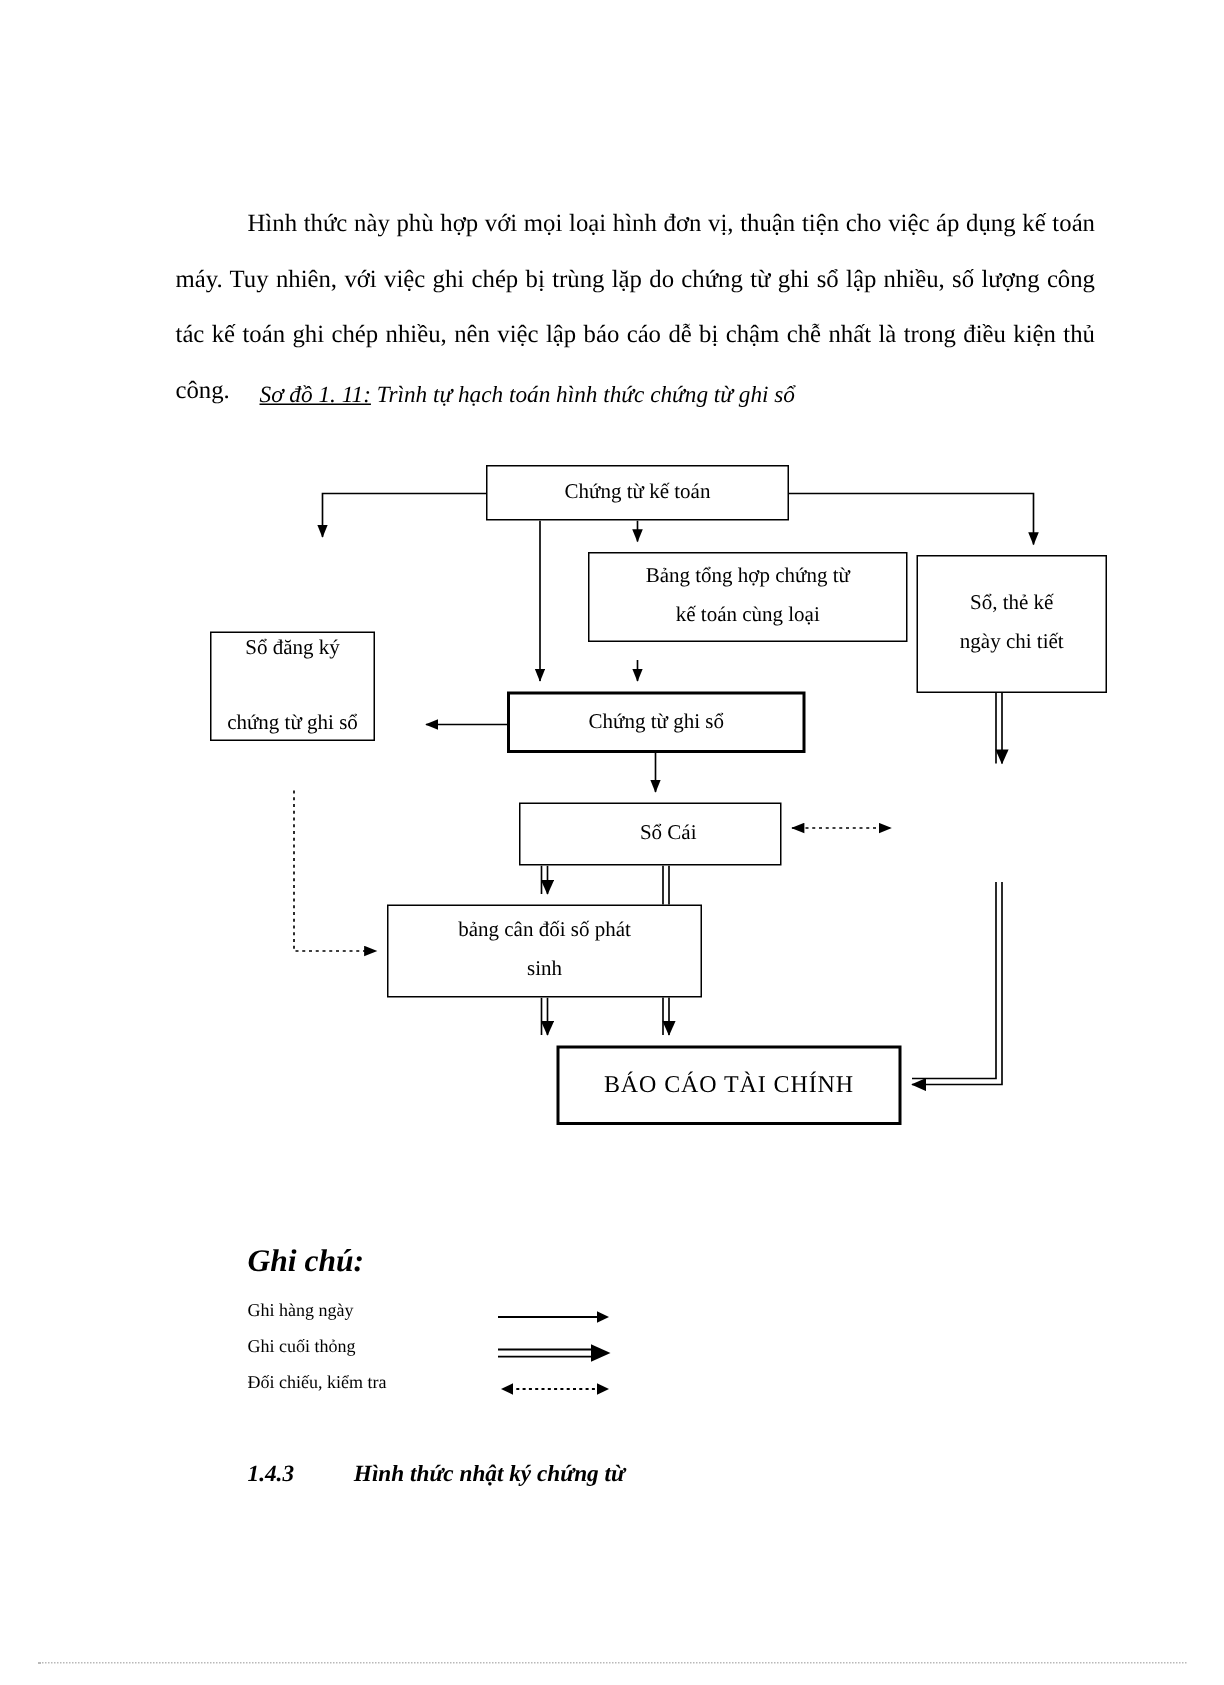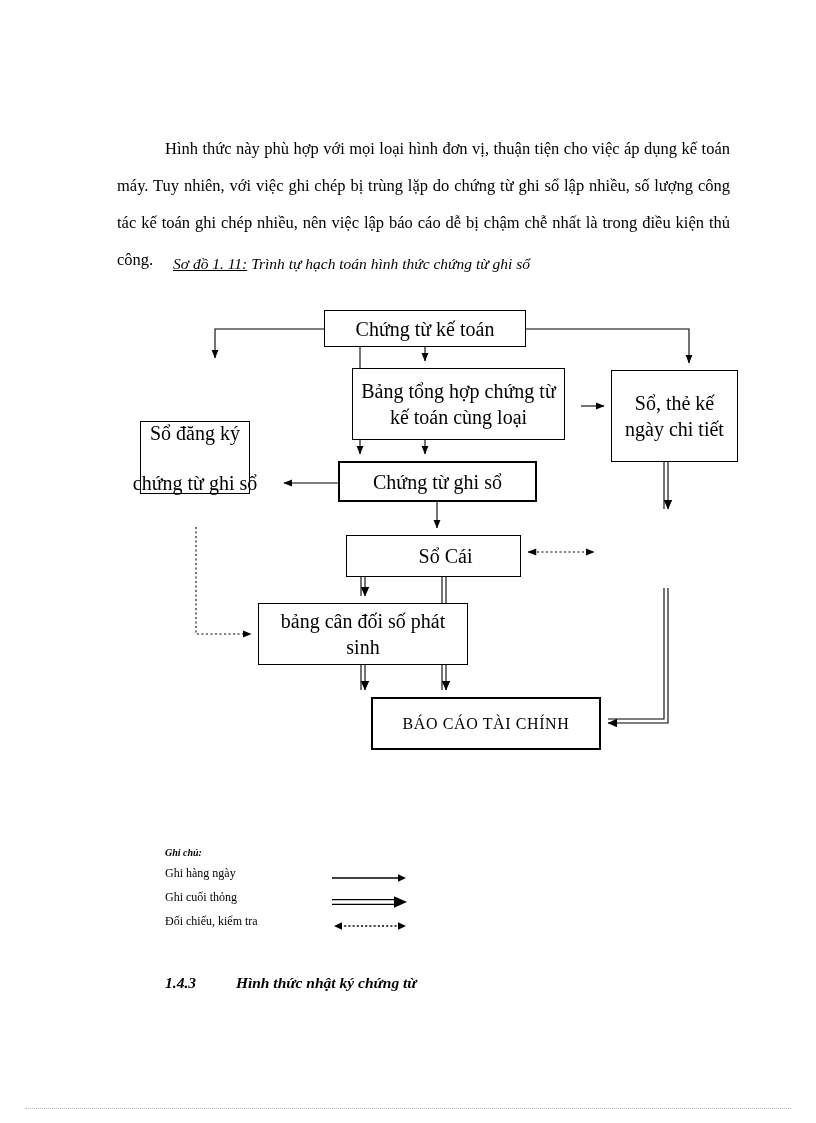--- a/index.html
+++ b/index.html
@@ -55,21 +55,21 @@
   }
   .node {
     position: absolute;
     box-sizing: border-box;
     border: 1px solid #000;
     background: #ffffff;
     display: flex;
     flex-direction: column;
     align-items: center;
     justify-content: center;
-    font-size: 20px;
+    font-size: 14px;
     line-height: 26px;
     text-align: center;
     z-index: 3;
   }
   .node.bold-border { border-width: 2px; }
   .node .ln { display: block; white-space: nowrap; }
   .node.caps { font-size: 16px; letter-spacing: 0.6px; }
 
   
   #wires {
@@ -77,24 +77,23 @@
     left: 0; top: 0;
     width: 816px; height: 790px;
     z-index: 1;
   }
 
   
   .legend-title {
     position: absolute;
     left: 165px;
     top: 828px;
-    font-size: 10px;
+    font-size: 21px;
     font-weight: bold;
     font-style: italic;
-    margin-top: 19px;
   }
   .legend-row {
     position: absolute;
     left: 165px;
     font-size: 12px;
     white-space: nowrap;
   }
   .legend-row .lbl {
     display: inline-block;
     width: 150px;
@@ -201,21 +200,21 @@
 
         <path d="M196,527 L196,634 L251,634" marker-end="url(#ah-dot)"></path>
       </g>
     </svg>
 
     <div class="node" style="left:324px;top:310px;width:202px;height:37px;">
       <span class="ln">Chứng từ kế toán</span>
     </div>
 
 
-    <div class="node" style="left:352px;top:368px;width:213px;height:72px;">
+    <div class="node" style="left:392px;top:368px;width:213px;height:60px;">
       <span class="ln">Bảng tổng hợp chứng từ</span>
       <span class="ln">kế toán cùng loại</span>
     </div>
 
     <div class="node" style="left:611px;top:370px;width:127px;height:92px;">
       <span class="ln">Sổ, thẻ kế</span>
       <span class="ln">ngày chi tiết</span>
     </div>
 
     <div class="node" style="left:140px;top:421px;width:110px;height:73px;gap:24px;">

